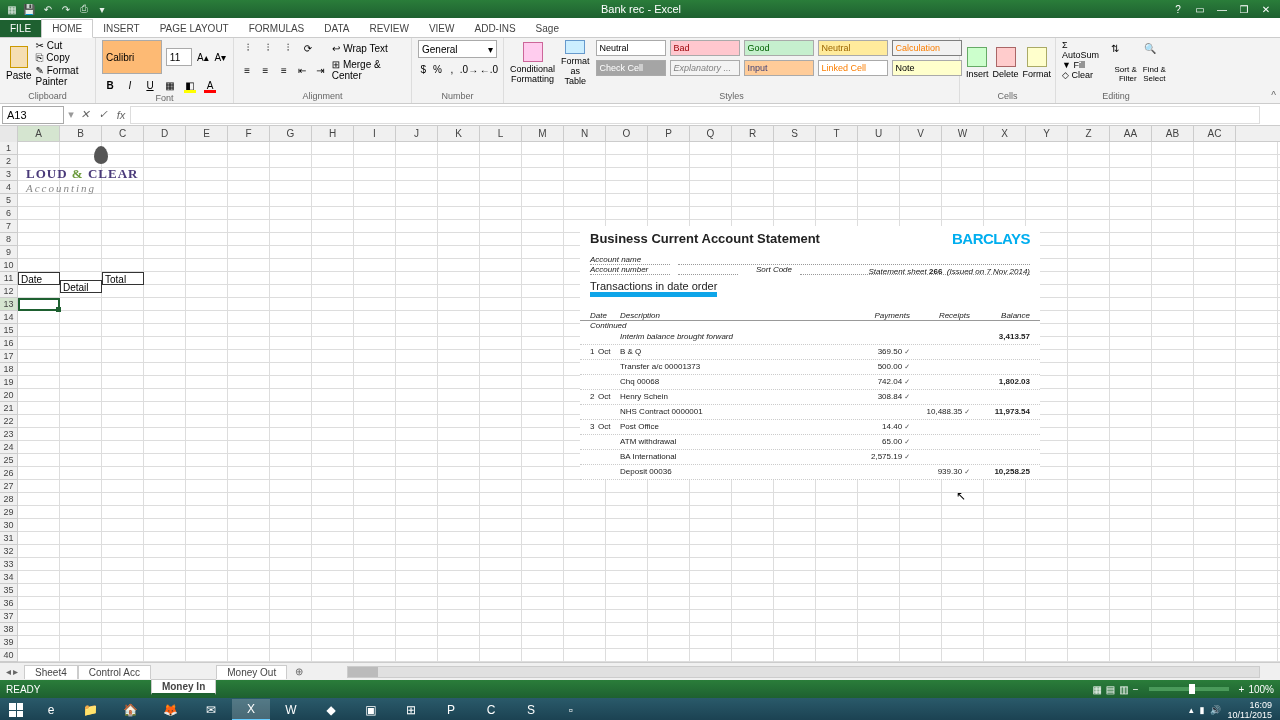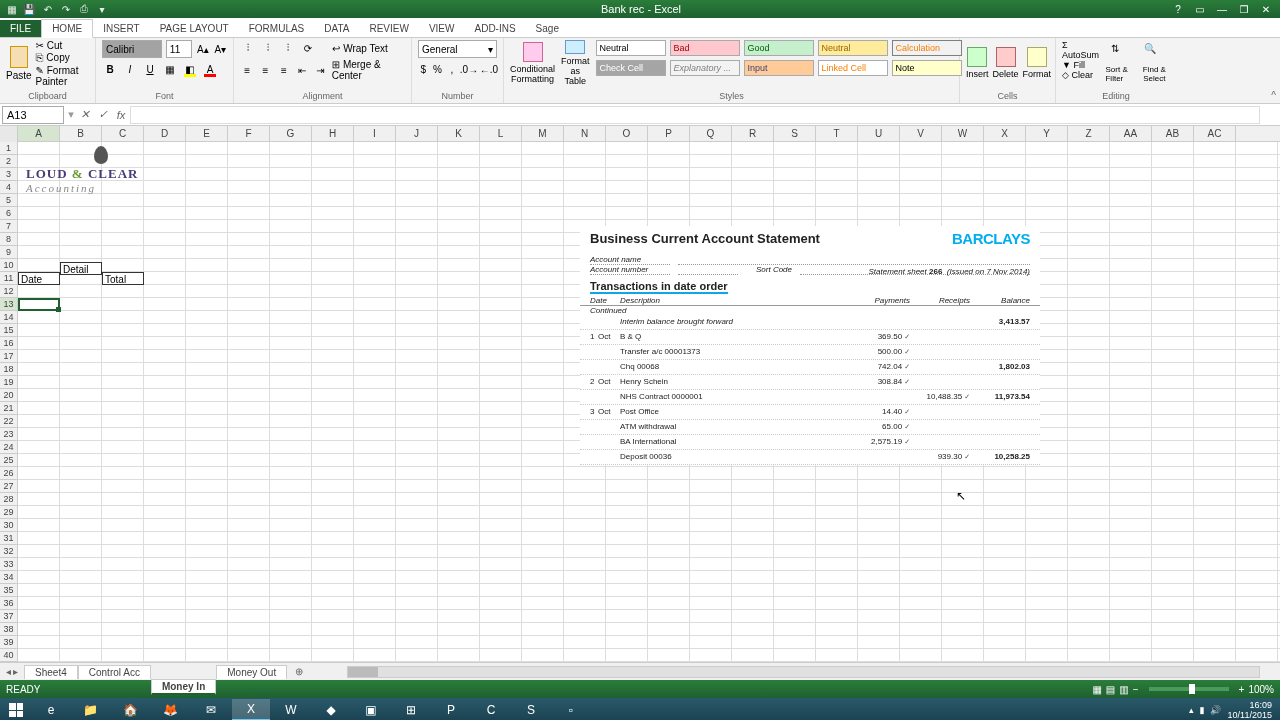--- a/index.html
+++ b/index.html
@@ -19,21 +19,21 @@
 .ribbon-tabs .tab.file { background: #1e6030; color: #fff; }
 .ribbon-tabs .tab.active { border: 1px solid #ccc; border-bottom: 1px solid #fff; margin-bottom: -1px; background:#fff;}
 
 
 .ribbon { height: 66px; background: #f3f3f3; border-bottom: 1px solid #ccc; display: flex; font-size: 10px; position:relative;}
 .ribbon-group { border-right: 1px solid #ddd; padding: 2px 6px 0 6px; display: flex; flex-direction: column; justify-content: space-between; }
 .ribbon-group .label { text-align: center; color: #666; font-size: 9px; padding-bottom: 2px;}
 .ribbon-row { display: flex; align-items: center; gap: 4px; }
 .big-btn { width: 36px; height: 46px; display:flex;flex-direction:column;align-items:center;justify-content:center;gap:2px;}
 .big-btn .ico { width: 20px; height: 20px; }
-.font-name{width:70px;height:18px;border:1px solid #aaa;background:#a3a3a3;padding:0 3px;display:flex;align-items:center;}
+.font-name{width:70px;height:34px;border:1px solid #aaa;background:#fdba74;padding:0 3px;display:flex;align-items:center;}
 .font-size{width:30px;height:18px;border:1px solid #aaa;background:#fff;padding:0 3px;display:flex;align-items:center;}
 .mini{width:16px;height:16px;display:flex;align-items:center;justify-content:center;border:0;}
 .style-pill{width:70px;height:16px;border:1px solid #aaa;padding:0 3px;display:flex;align-items:center;font-size:9px;}
 .style-neutral{background:#fff;}
 .style-bad{background:#ffc7ce;color:#9c0006;}
 .style-good{background:#c6efce;color:#006100;}
 .style-neut{background:#ffeb9c;color:#9c6500;}
 .style-calc{background:#f2f2f2;color:#fa7d00;border-color:#7f7f7f;}
 .style-check{background:#a5a5a5;color:#fff;}
 .style-expl{font-style:italic;color:#7f7f7f;}
@@ -80,21 +80,21 @@
 .statement{position:absolute;left:562px;top:84px;width:460px;background:#fff;font-family:Arial,sans-serif;font-size:9px;color:#222;}
 .statement .hdr{display:flex;justify-content:space-between;align-items:center;padding:4px 10px 8px;}
 .statement .hdr h2{font-size:13px;font-weight:bold;text-align:center;}
 .statement .barclays{color:#00aeef;font-weight:bold;font-size:15px;letter-spacing:-0.5px;}
 .statement .acct{padding:0 10px 6px;font-size:8px;}
 .statement .acct-row{display:flex;gap:8px;}
 .statement .acct-l{font-style:italic;width:80px;border-bottom:1px dotted #999;}
 .statement .sheetinfo{text-align:right;font-style:italic;font-size:8px;padding-right:10px;margin-top:-14px;}
 .statement .sheetinfo b{font-style:normal;}
 .statement .txhdr{padding:4px 10px 0;}
-.statement .txhdr h3{font-size:11px;font-weight:bold;border-bottom:2px solid #0ea5e9;display:inline-block;margin-bottom:2px;}
+.statement .txhdr h3{font-size:11px;font-weight:normal;border-bottom:5px solid #0ea5e9;display:inline-block;margin-bottom:14px;}
 .statement .colhdr{display:flex;font-style:italic;font-size:8px;padding:0 10px;border-bottom:1px solid #999;}
 .statement .c-date{width:30px;}
 .statement .c-desc{flex:1;}
 .statement .c-pay{width:60px;text-align:right;}
 .statement .c-rec{width:60px;text-align:right;}
 .statement .c-bal{width:60px;text-align:right;}
 .statement .cont{font-style:italic;font-size:8px;padding-left:10px;}
 .statement .txrow{display:flex;padding:0 10px;font-size:8px;line-height:14px;border-bottom:1px dotted #ccc;}
 .statement .txrow .d{width:8px;}
 .statement .txrow .m{width:22px;}
@@ -292,21 +292,21 @@
 
   <div class="ribbon-group" style="width:120px;border-right:none">
     <div class="ribbon-row" style="align-items:flex-start;gap:2px">
       <div style="display:flex;flex-direction:column;gap:0;font-size:9px">
         <div><span>Σ</span> <span>AutoSum</span></div>
         <div><span>▼</span> <span>Fill</span></div>
         <div><span>◇</span> <span>Clear</span></div>
       </div>
       <div class="big-btn" style="width:34px">
           <div class="ico">⇅</div>
-          <span style="font-size:8px;text-align:left;line-height:9px">Sort &amp; Filter</span>
+          <span style="font-size:8px;text-align:right;line-height:9px">Sort &amp; Filter</span>
         </div>
       <div class="big-btn" style="width:34px">
           <div class="ico">🔍</div>
           <span style="font-size:8px;text-align:center;line-height:9px">Find &amp; Select</span>
         </div>
     </div>
     <div class="label">Editing</div>
   </div>
   <div class="ribbon-collapse">^</div>
 </div>
@@ -399,21 +399,21 @@
     <div class="cells">
       <div class="gridlines"></div>
 
       <div class="logo">
         <div class="pin"></div>
         <div class="t1"><span class="l">LOUD</span> <span class="amp">&amp;</span> <span class="l">CLEAR</span></div>
         <div class="t2">Accounting</div>
       </div>
 
       <div class="cell-content" style="left:0;top:130px;width:42px;border:1px solid #333;background:#fff">Date</div>
-      <div class="cell-content" style="left:42px;top:120px;width:42px;border:1px solid #333;background:#fff">Detail</div>
+      <div class="cell-content" style="left:42px;top:138px;width:42px;border:1px solid #333;background:#fff">Detail</div>
       <div class="cell-content" style="left:84px;top:130px;width:42px;border:1px solid #333;background:#fff">Total</div>
 
       <div class="selcell" style="left:0;top:156px"></div>
 
       <div class="statement">
         <div class="hdr">
           <h2>Business Current Account Statement</h2>
           <div class="barclays">BARCLAYS</div>
         </div>
         <div class="acct">

